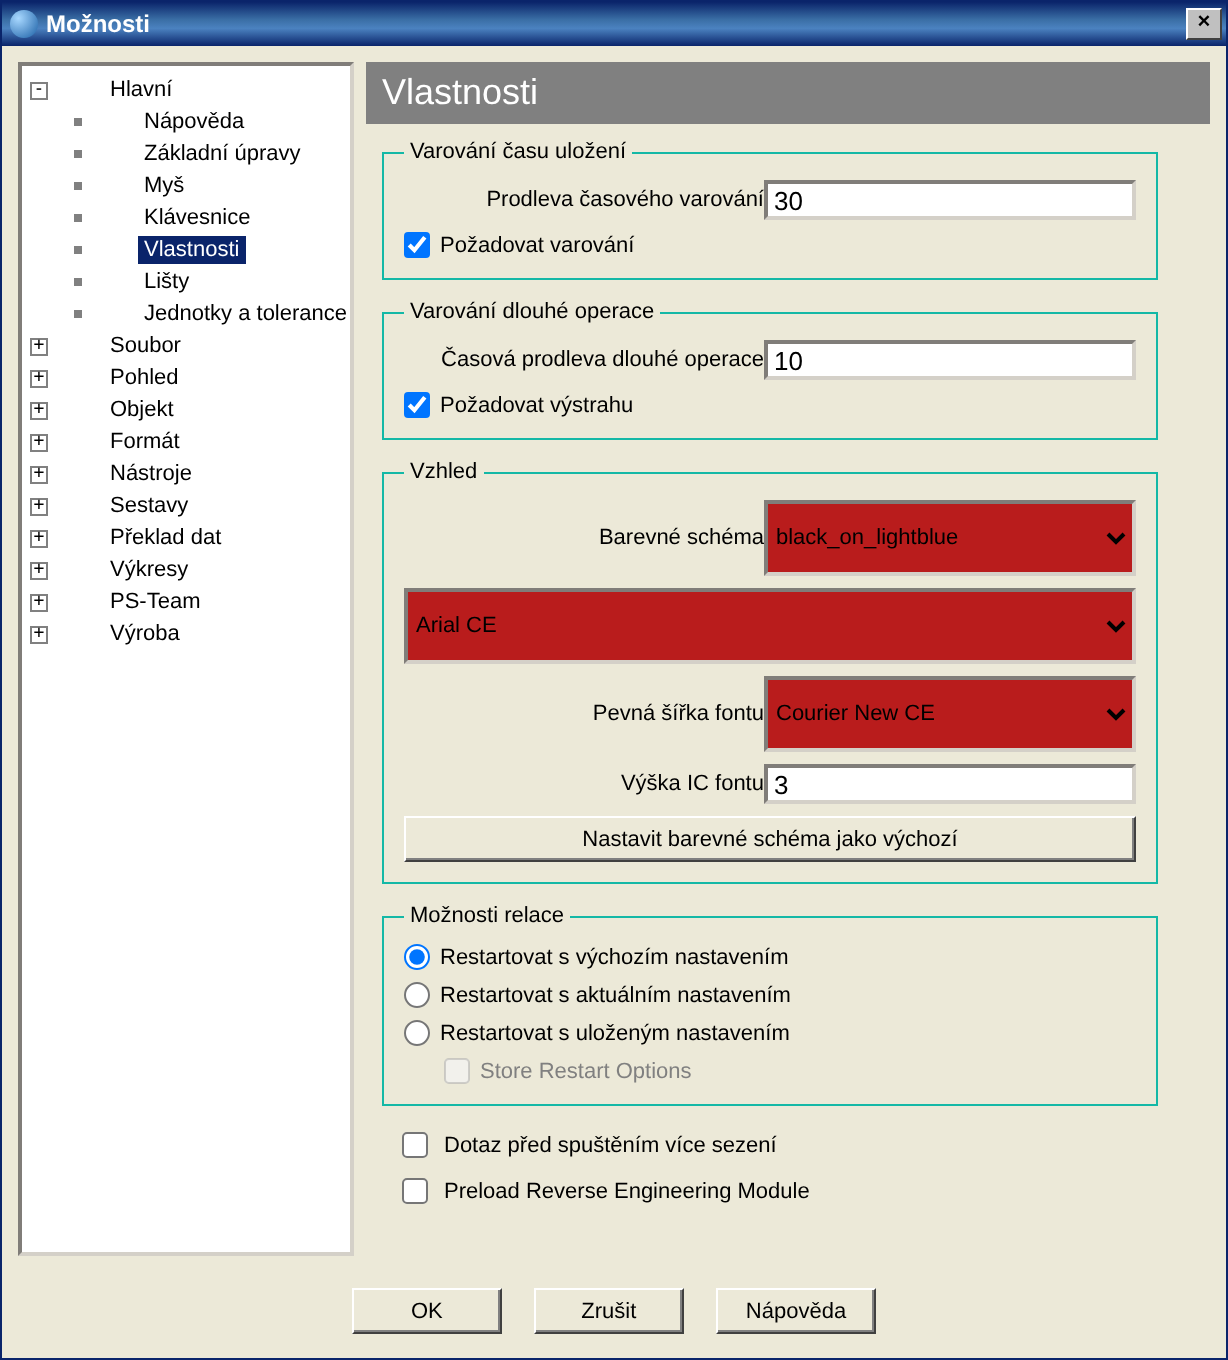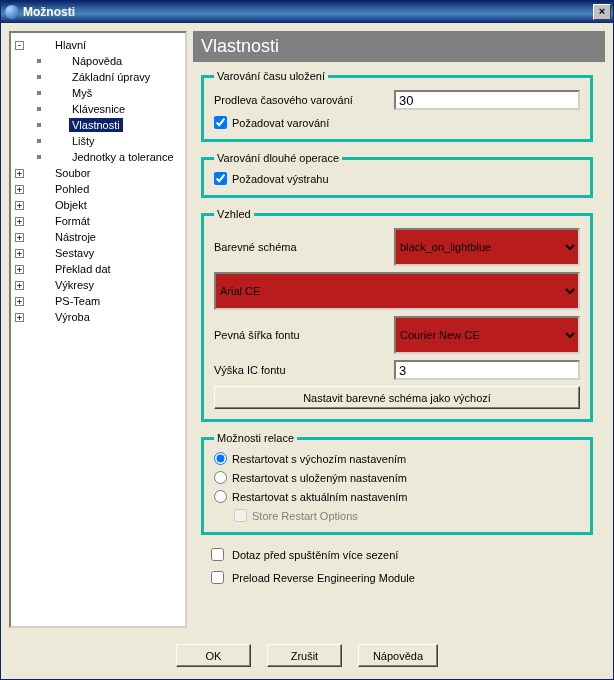--- a/index.html
+++ b/index.html
@@ -108,36 +108,37 @@
     background:#808080;
     color:#fff;
     font-size:18px;
     padding:5px 8px;
   }
   .page-body {
     flex:1;
     padding:8px 8px 0 8px;
   }
   fieldset.group {
-    border:3px solid #14b8a6;
-    margin:0 4px 10px 0;
+    border:1px solid #14b8a6;
+    margin:0 18px 10px 0;
     padding:8px 10px 10px 10px;
   }
   fieldset.group > legend {
     padding:0 3px;
     color:#000;
   }
   .form-row {
     display:flex;
     align-items:center;
     margin-bottom:6px;
   }
   .form-row:last-child { margin-bottom:0; }
   .form-row .lbl {
     flex:0 0 180px;
+    text-align:right;
   }
   .form-row .ctrl { flex:1; display:flex; }
   input[type=text].field {
     flex:1;
     height:20px;
     font-family:inherit;
     font-size:13px;
     border:2px inset #d4d0c8;
     padding:1px 3px;
     background:#fff;
@@ -345,20 +346,26 @@
               </div>
             </div>
             <div class="check-row">
               <input type="checkbox" id="cb-save" checked="" style="">
               <label for="cb-save">Požadovat varování</label>
             </div>
           </fieldset>
 
           <fieldset class="group">
             <legend>Varování dlouhé operace</legend>
+            <div class="form-row">
+              <div class="lbl">Časová prodleva dlouhé operace</div>
+              <div class="ctrl">
+                <input type="text" class="field" value="10" style="">
+              </div>
+            </div>
             <div class="check-row">
               <input type="checkbox" id="cb-long" checked="" style="">
               <label for="cb-long">Požadovat výstrahu</label>
             </div>
           </fieldset>
 
           <fieldset class="group">
             <legend>Vzhled</legend>
 
             <div class="form-row">
@@ -395,26 +402,26 @@
             </div>
           </fieldset>
 
           <fieldset class="group">
             <legend>Možnosti relace</legend>
             <div class="radio-row">
               <input type="radio" name="restart" id="r0" checked="" style="">
               <label for="r0">Restartovat s výchozím nastavením</label>
             </div>
             <div class="radio-row">
+              <input type="radio" name="restart" id="r1" style="">
+              <label for="r1">Restartovat s aktuálním nastavením</label>
+            </div>
+            <div class="radio-row">
               <input type="radio" name="restart" id="r2" style="">
               <label for="r2">Restartovat s uloženým nastavením</label>
-            </div>
-            <div class="radio-row">
-              <input type="radio" name="restart" id="r1" style="">
-              <label for="r1">Restartovat s aktuálním nastavením</label>
             </div>
             <div class="check-row radio-indent">
               <input type="checkbox" id="cb-store" disabled="" style="">
               <label for="cb-store" class="disabled-text">Store Restart Options</label>
             </div>
           </fieldset>
 
           <div class="loose-check">
             <input type="checkbox" id="cb-ask" style="">
             <label for="cb-ask">Dotaz před spuštěním více sezení</label>

